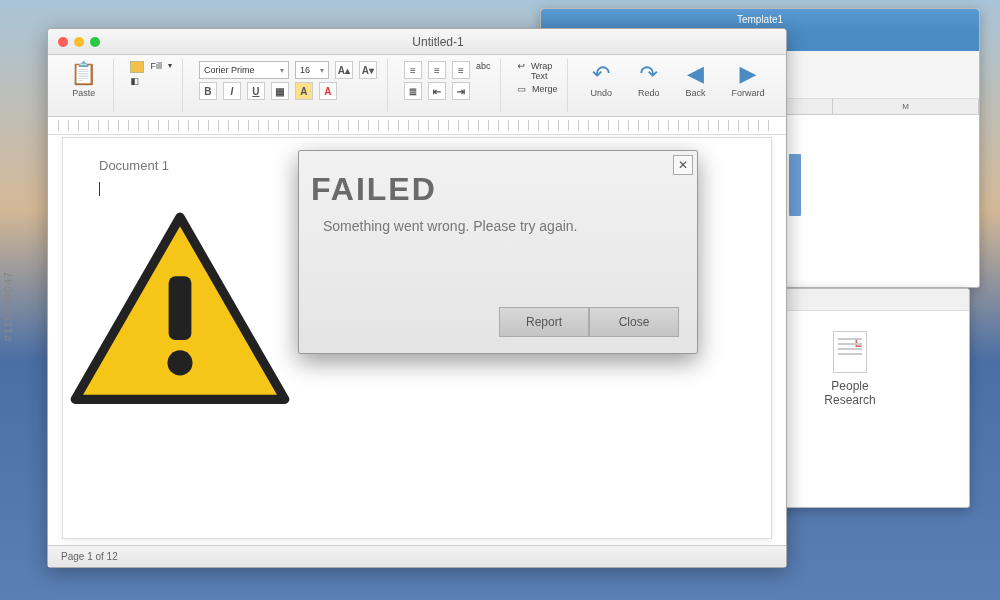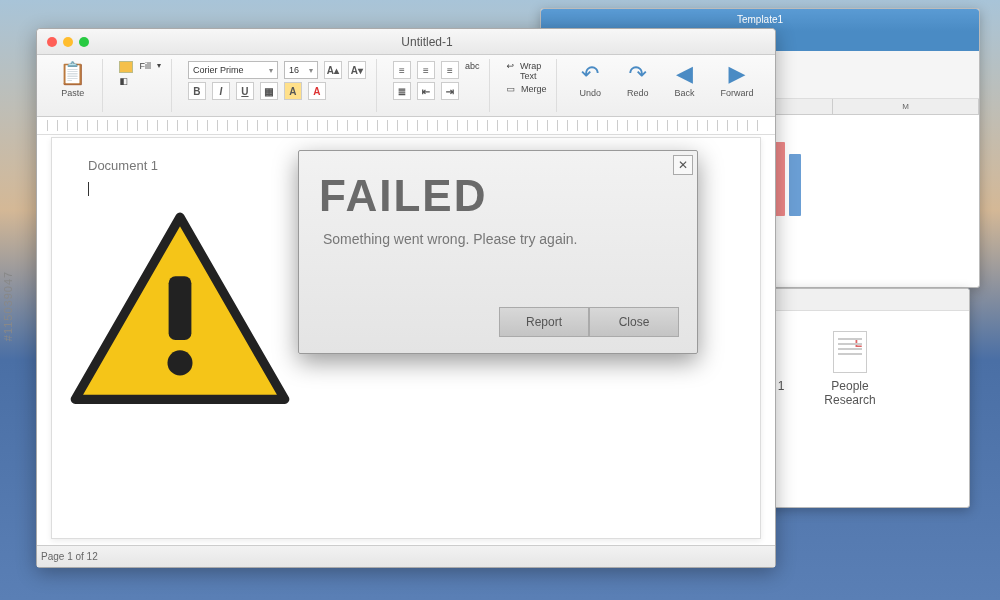--- a/index.html
+++ b/index.html
@@ -26,49 +26,49 @@
 .fb-title{height:22px;background:#f0f0f0;border-bottom:1px solid #ddd;border-radius:3px 3px 0 0}
 .fb-body{padding:20px;display:flex;flex-wrap:wrap;gap:28px;align-content:flex-start}
 .fb-item{width:70px;text-align:center;font-size:12px;color:#555;cursor:pointer}
 .folder{width:42px;height:34px;margin:0 auto 6px;background:#f6c84c;border-radius:2px;position:relative}
 .folder::before{content:"";position:absolute;top:-5px;left:0;width:18px;height:6px;background:#f6c84c;border-radius:2px 2px 0 0}
 .docicon{width:34px;height:42px;margin:0 auto 6px;background:#fff;border:1px solid #ccc;position:relative}
 .docicon::after{content:"";position:absolute;top:6px;left:4px;right:4px;height:2px;background:#ccc;box-shadow:0 5px 0 #ccc,0 10px 0 #ccc,0 15px 0 #ccc}
 .docicon.l::before{content:"L";position:absolute;top:4px;right:4px;font-weight:bold;font-size:12px;color:#d66}
 
 
-.wp{position:absolute;top:28px;left:36px;width:740px;height:540px;background:#fff;border:1px solid #aaa;border-radius:4px;box-shadow:0 5px 20px rgba(0,0,0,.3)}
+.wp{position:absolute;top:28px;left:47px;width:740px;height:540px;background:#fff;border:1px solid #aaa;border-radius:4px;box-shadow:0 5px 20px rgba(0,0,0,.3)}
 .wp-title{height:26px;background:linear-gradient(#f7f7f7,#e8e8e8);border-radius:4px 4px 0 0;display:flex;align-items:center;padding:0 10px;border-bottom:1px solid #ccc}
 .traffic{display:flex;gap:6px}
 .dot{width:10px;height:10px;border-radius:50%}
 .dot.r{background:#ff5f57}.dot.y{background:#ffbd2e}.dot.g{background:#28ca42}
 .wp-title-text{flex:1;text-align:center;font-size:12px;color:#555}
 .wp-ribbon{height:62px;background:linear-gradient(#fafafa,#efefef);border-bottom:1px solid #ccc;display:flex;padding:4px 6px;gap:6px}
 .rg{border-right:1px solid #ddd;padding:2px 10px;display:flex;flex-direction:column;gap:3px;font-size:9px;color:#444}
 .rg-row{display:flex;gap:6px;align-items:flex-start}
 .sel{height:18px;border:1px solid #bbb;background:#fff;font-size:9px;padding:0 18px 0 4px;line-height:16px;position:relative;color:#333}
 .sel::after{content:"▾";position:absolute;right:4px;top:1px;font-size:8px;color:#888}
 .btn-sm{width:18px;height:18px;border:1px solid #ccc;background:#fff;display:flex;align-items:center;justify-content:center;font-size:10px;font-weight:bold;color:#555;cursor:pointer}
 .big-btn{display:flex;flex-direction:column;align-items:center;gap:3px;font-size:9px;color:#555;padding:2px 6px;cursor:pointer}
 .big-ico{font-size:22px;line-height:1}
 .ruler{height:18px;background:#fff;border-bottom:1px solid #ddd;position:relative}
 .ruler::before{content:"";position:absolute;inset:3px 10px;background:repeating-linear-gradient(90deg,#ccc 0 1px,transparent 1px 10px)}
 .wp-page{position:absolute;inset:108px 14px 28px 14px;background:#fff;border:1px solid #ddd;box-shadow:0 2px 6px rgba(0,0,0,.08);padding:20px 36px}
 .wp-doc-title{font-size:13px;color:#777;margin-bottom:6px}
 .cursor{display:inline-block;width:1px;height:14px;background:#333;vertical-align:middle;animation:bl 1s step-end infinite}
 @keyframes bl{50%{opacity:0}}
-.wp-status{position:absolute;bottom:0;left:0;right:0;height:22px;background:linear-gradient(#f2f2f2,#e6e6e6);border-top:1px solid #ccc;font-size:10px;color:#666;line-height:22px;padding:0 4px}
+.wp-status{position:absolute;bottom:0;left:0;right:0;height:22px;background:linear-gradient(#f2f2f2,#e6e6e6);border-top:1px solid #ccc;font-size:10px;color:#666;line-height:22px;padding:0 13px}
 
 
 .warn{position:absolute;top:208px;left:65px;width:230px;height:205px;pointer-events:none}
 
 
 .dlg{position:absolute;top:150px;left:298px;width:400px;height:204px;background:linear-gradient(#f2f2f2,#e4e4e4);border:1px solid #999;border-radius:2px;box-shadow:0 8px 24px rgba(0,0,0,.4)}
 .dlg-close{position:absolute;top:4px;right:4px;width:20px;height:20px;border:1px solid #aaa;background:#f8f8f8;font-size:12px;line-height:18px;text-align:center;color:#555;cursor:pointer}
-.dlg-h{font-size:44px;font-weight:bold;color:#6a6a6a;letter-spacing:2px;padding:20px 20px 6px}
+.dlg-h{font-size:32px;font-weight:bold;color:#6a6a6a;letter-spacing:2px;padding:20px 12px 6px}
 .dlg-msg{font-size:14px;color:#777;padding:4px 24px}
 .dlg-btns{position:absolute;bottom:16px;right:18px;display:flex;}
 .dlg-btn{width:90px;height:30px;background:linear-gradient(#d8d8d8,#c4c4c4);border:1px solid #aaa;font-size:12px;color:#555;cursor:pointer}
 </style>
 </head>
 <body>
 
 <div class="watermark">#115039047</div>
 
 <div class="ss">

